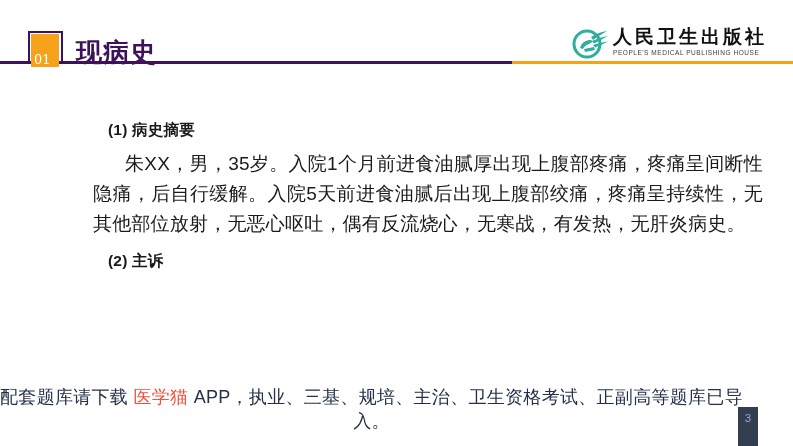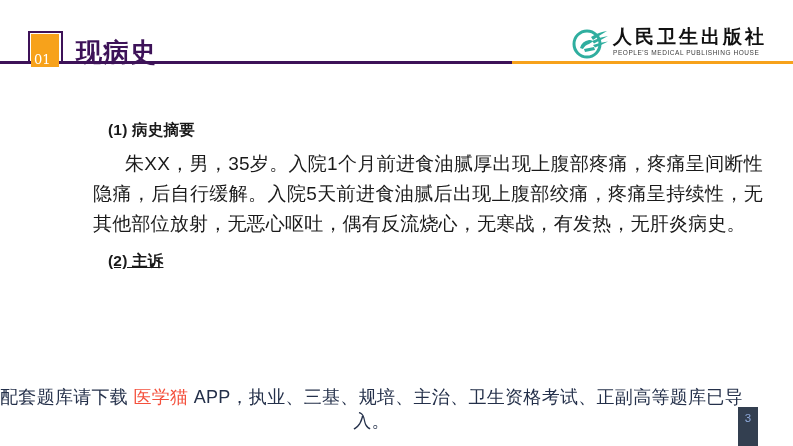--- a/index.html
+++ b/index.html
@@ -48,21 +48,21 @@
     font-size:19px;line-height:20px;color:#111;letter-spacing:3px;white-space:nowrap;
   }
   .logo-en{
     font-size:6.5px;letter-spacing:0.55px;color:#3C3C3C;margin-top:3px;white-space:nowrap;
   }
   
   .content{position:absolute;left:57px;top:120px;width:670px;color:var(--body-text);margin-left:36px;}
   .content h3{
     font-size:15.5px;font-weight:bold;margin:0 0 8px 15px;letter-spacing:0.2px;
   }
-  .content h3.second{margin-top:12px;text-decoration:underline;}
+  .content h3.second{margin-top:12px;}
   .content p{
     font-size:19px;line-height:30px;letter-spacing:0.2px;
     text-indent:32px;margin:0;text-align:justify;
   }
   
   .footer-note{
     position:absolute;left:0;right:50px;bottom:13px;text-align:center;
     font-size:18px;color:var(--footer-text);letter-spacing:0.3px;
   }
   .footer-note .hl{color:var(--red);}

